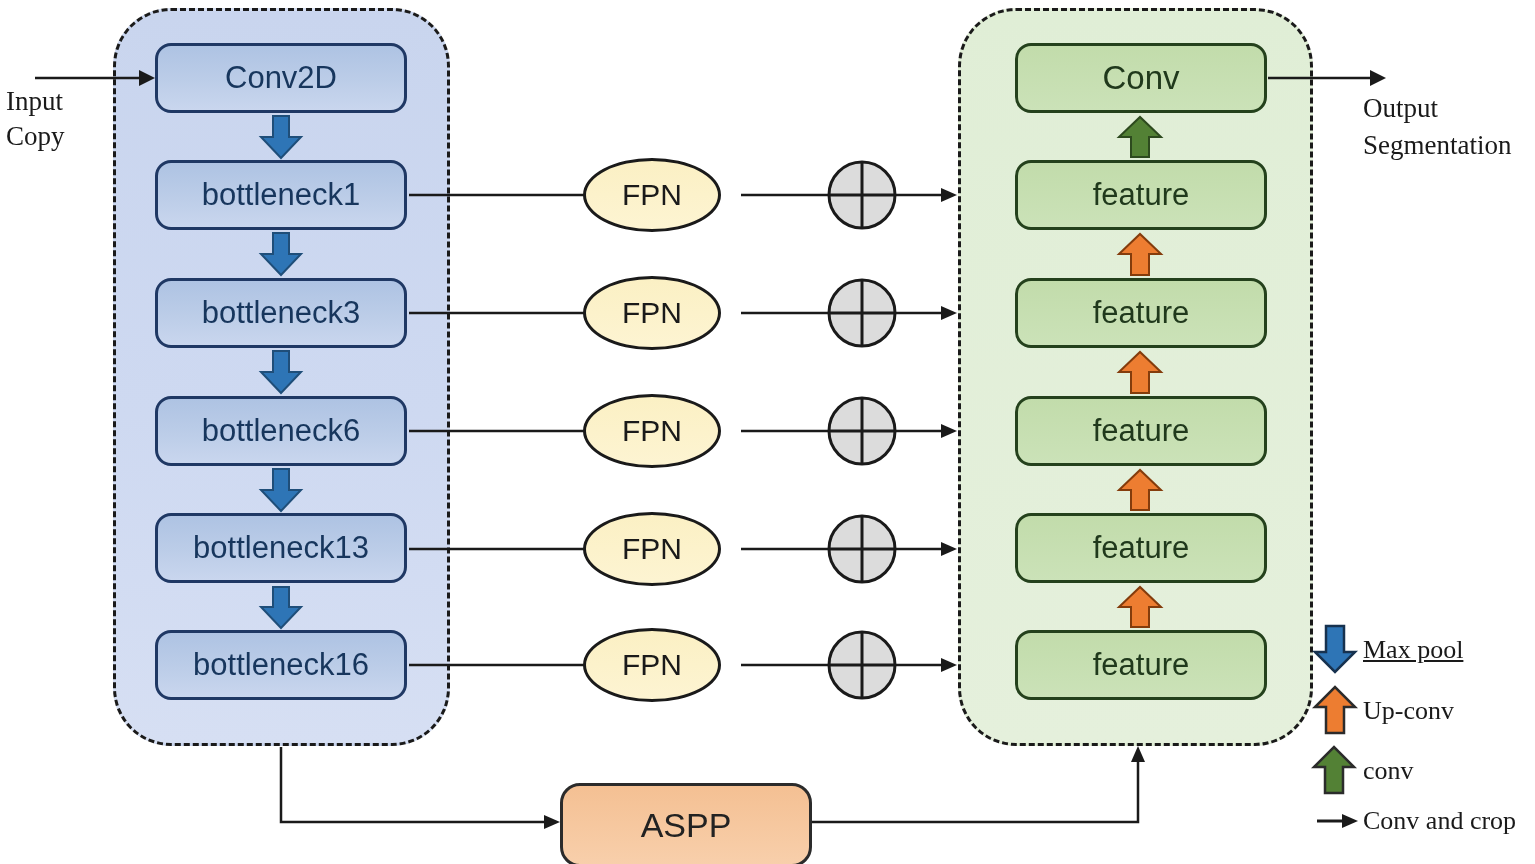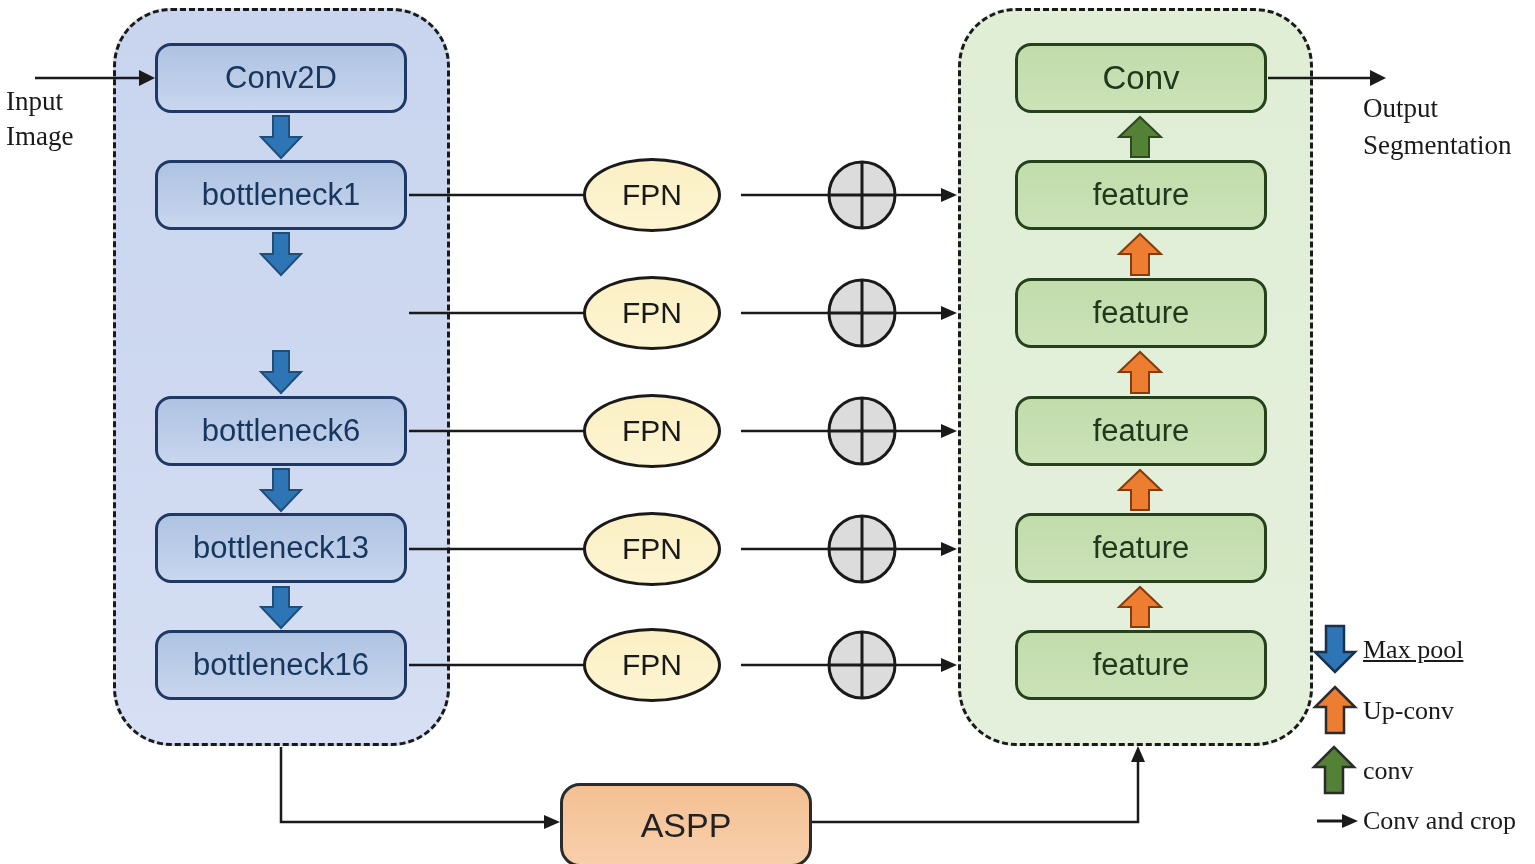--- a/index.html
+++ b/index.html
@@ -145,20 +145,23 @@
       <polygon points="1358,821 1342,814 1342,828" fill="#1a1a1a"></polygon>
     </g>
   </svg>
 
   <div class="box blue" style="top:43px;">
       <span>Conv2D</span>
     </div>
   <div class="box blue" style="top:160px;">
       <span>bottleneck1</span>
     </div>
+  <div class="box blue" style="top:278px;">
+      <span>bottleneck3</span>
+    </div>
   <div class="box blue" style="top:396px;">
       <span>bottleneck6</span>
     </div>
   <div class="box blue" style="top:513px;">
       <span>bottleneck13</span>
     </div>
   <div class="box blue" style="top:630px;">
       <span>bottleneck16</span>
     </div>
 
@@ -196,21 +199,21 @@
   <div class="box green" style="top:630px;">
       <span>feature</span>
     </div>
 
   <div class="box peach">
       <span>ASPP</span>
     </div>
 
   <div class="serif" style="left:6px;top:84px;">
     <div>Input</div>
-    <div>Image</div>
+    <div>Copy</div>
   </div>
   <div class="serif" style="left:1363px;top:90px;line-height:37px;">
     <div>Output</div>
     <div>Segmentation</div>
   </div>
 
   <div class="legend-label" style="top:635px;text-decoration:underline;">Max pool</div>
   <div class="legend-label" style="top:696px;">Up-conv</div>
   <div class="legend-label" style="top:756px;">conv</div>
   <div class="legend-label" style="top:806px;">Conv and crop</div>

